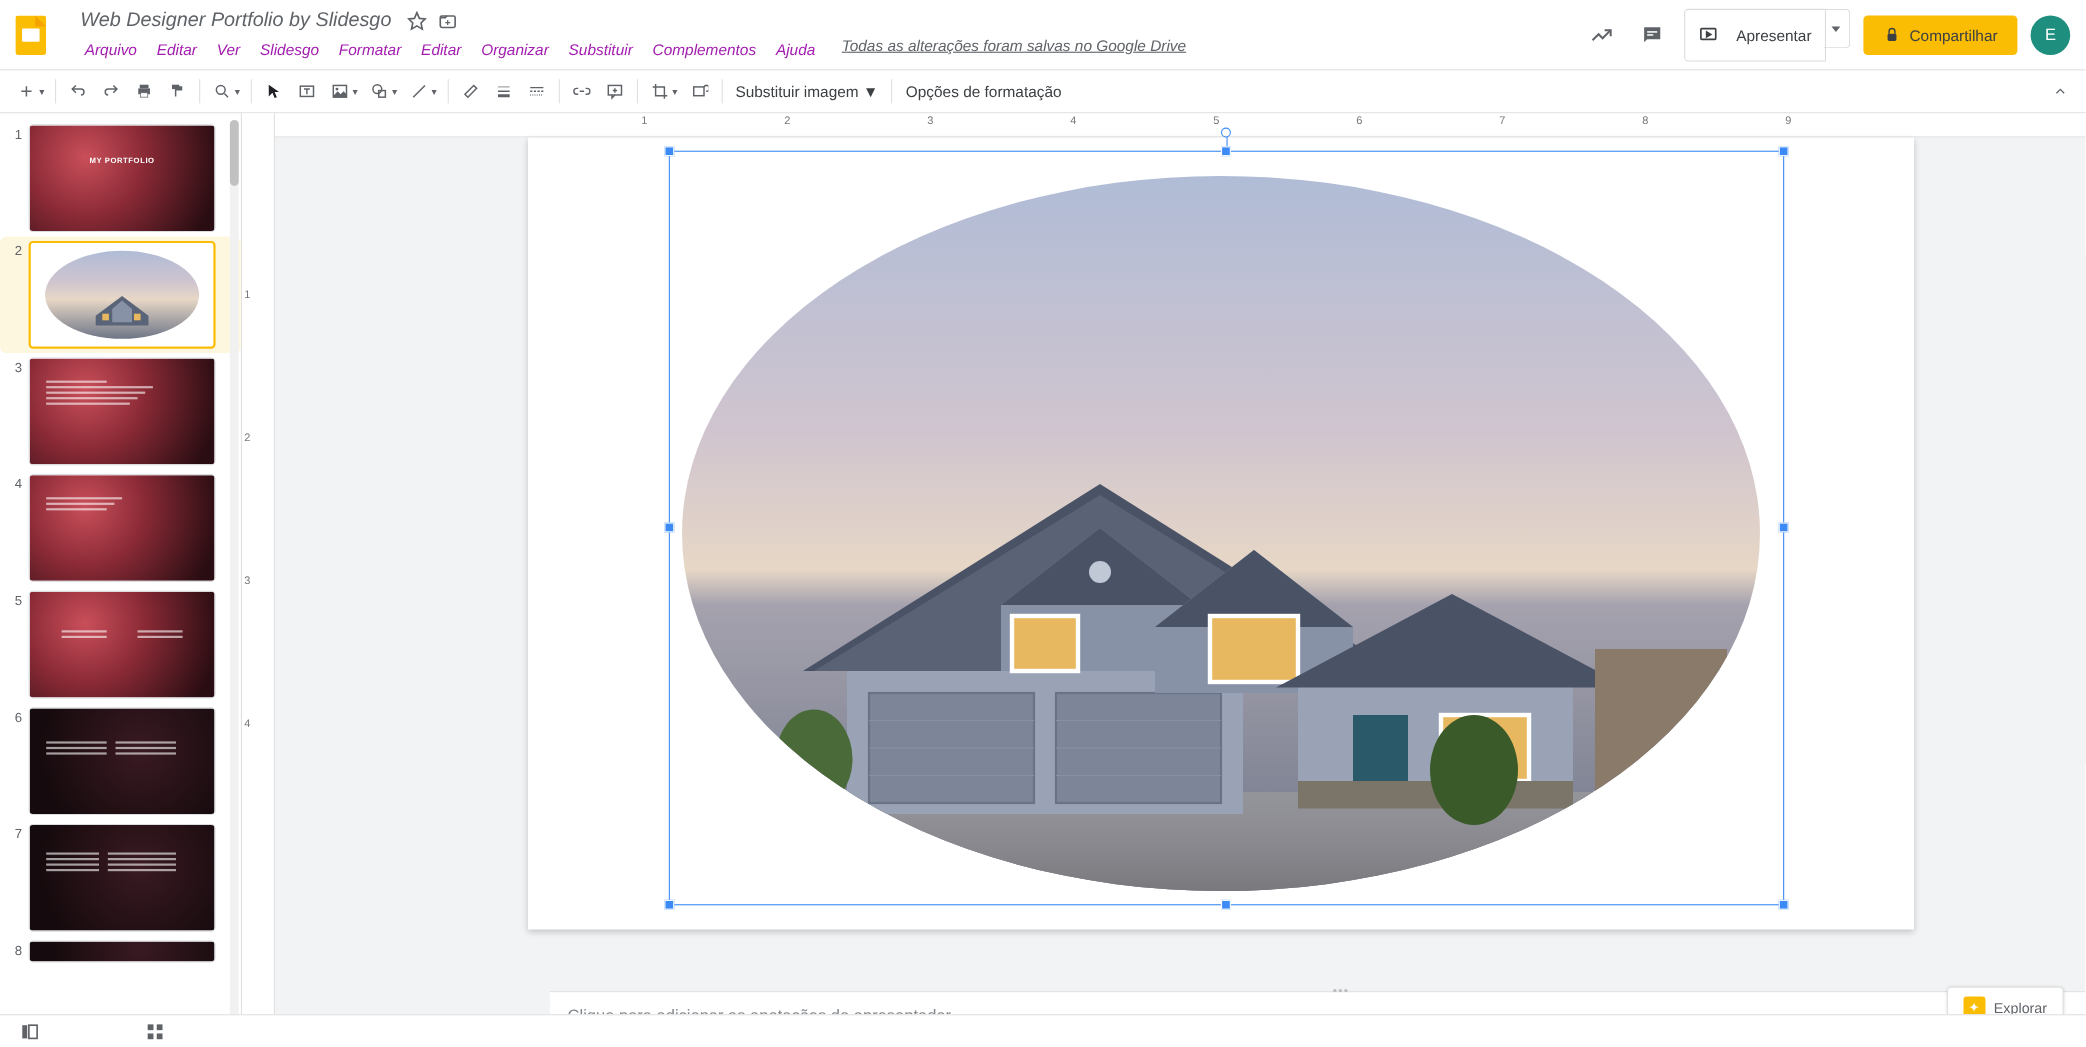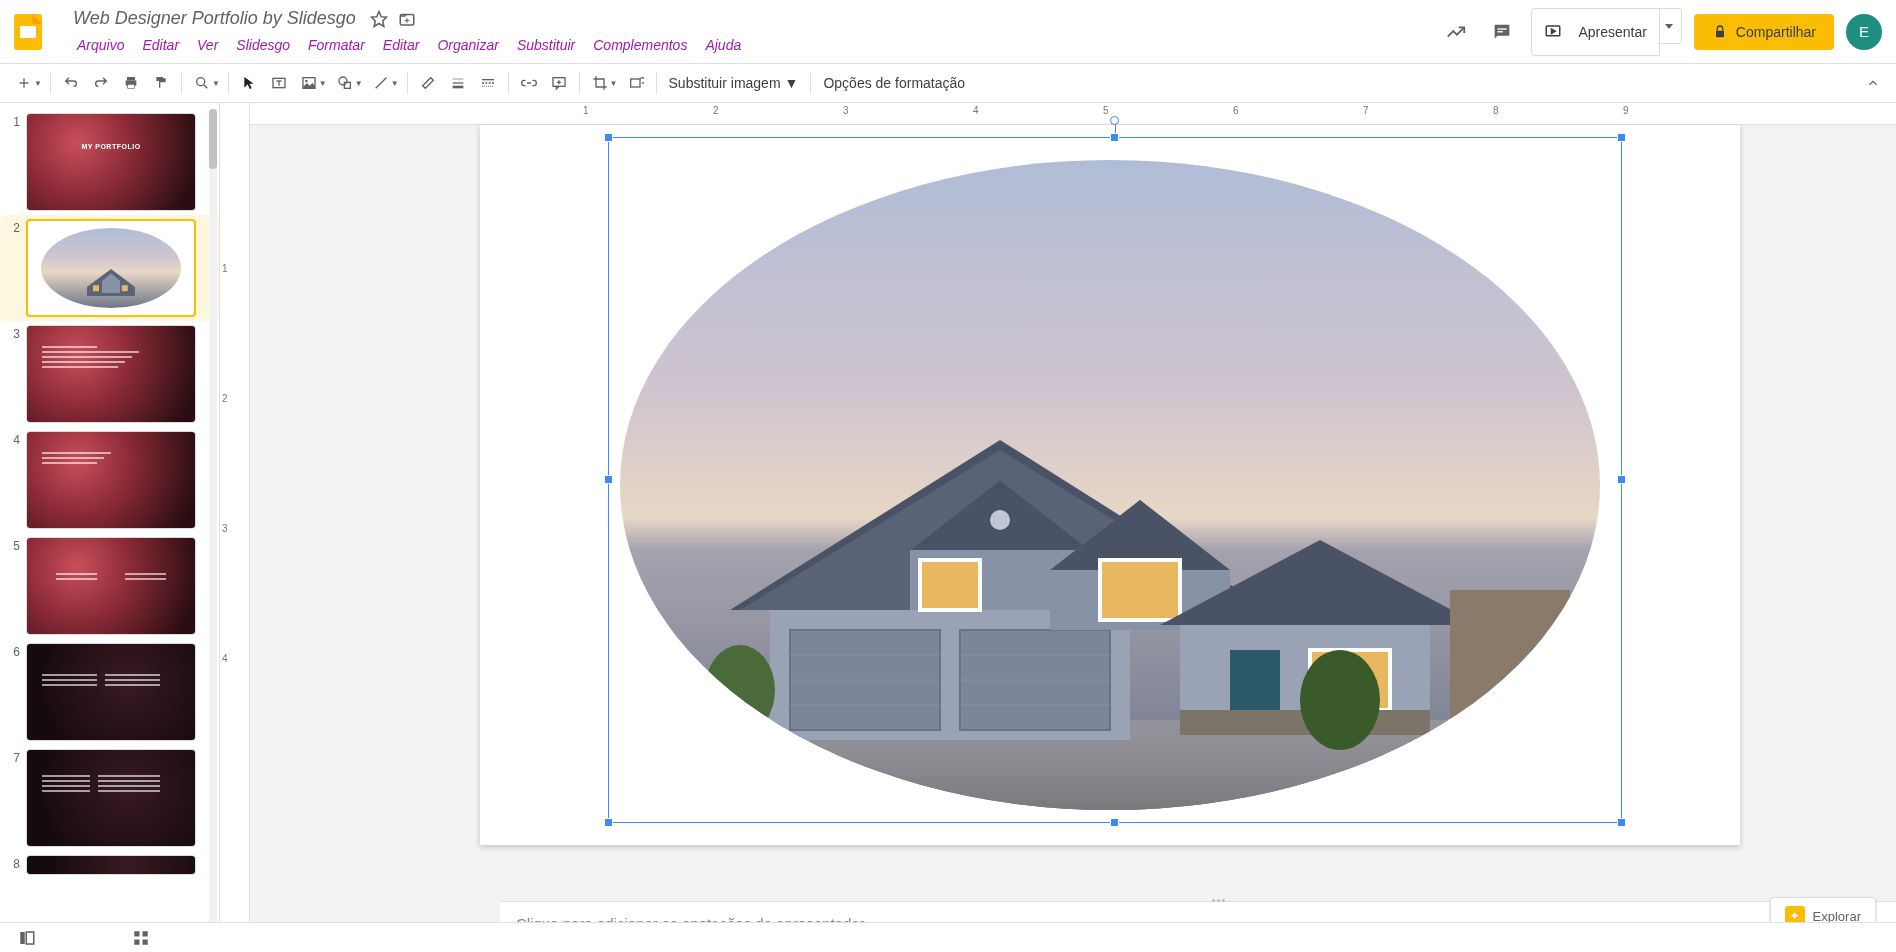--- a/index.html
+++ b/index.html
@@ -111,20 +111,21 @@
       <span class="menu-item">Arquivo</span>
       <span class="menu-item">Editar</span>
       <span class="menu-item">Ver</span>
       <span class="menu-item">Slidesgo</span>
       <span class="menu-item">Formatar</span>
       <span class="menu-item">Editar</span>
       <span class="menu-item">Organizar</span>
       <span class="menu-item">Substituir</span>
       <span class="menu-item">Complementos</span>
       <span class="menu-item">Ajuda</span>
+      <span class="save-status">Todas as alterações foram salvas no Google Drive</span>
     </div>
   </div>
   <div class="header-right">
     <span class="icon-btn">
       <svg width="22" height="22" viewBox="0 0 24 24" fill="none" stroke="#5f6368" stroke-width="2">
           <polyline points="3 17 9 11 13 15 21 7"></polyline>
           <polyline points="15 7 21 7 21 13"></polyline>
         </svg>
     </span>
     <span class="icon-btn">

